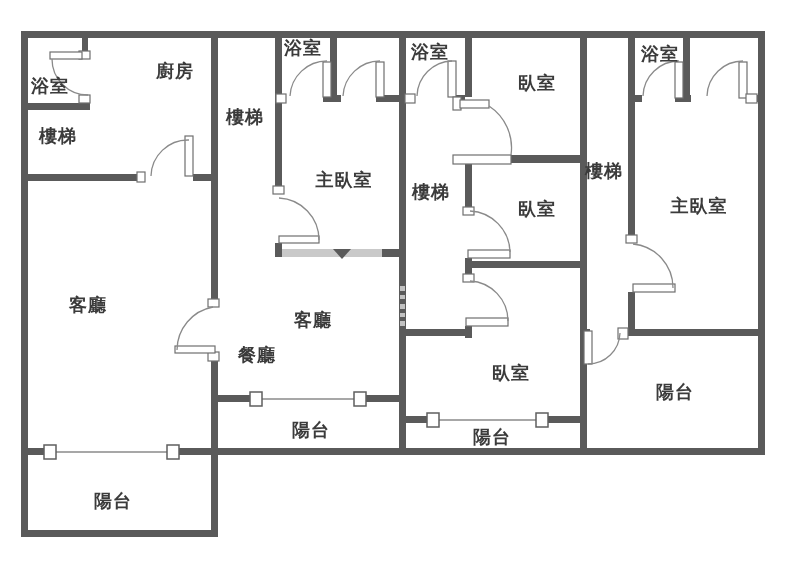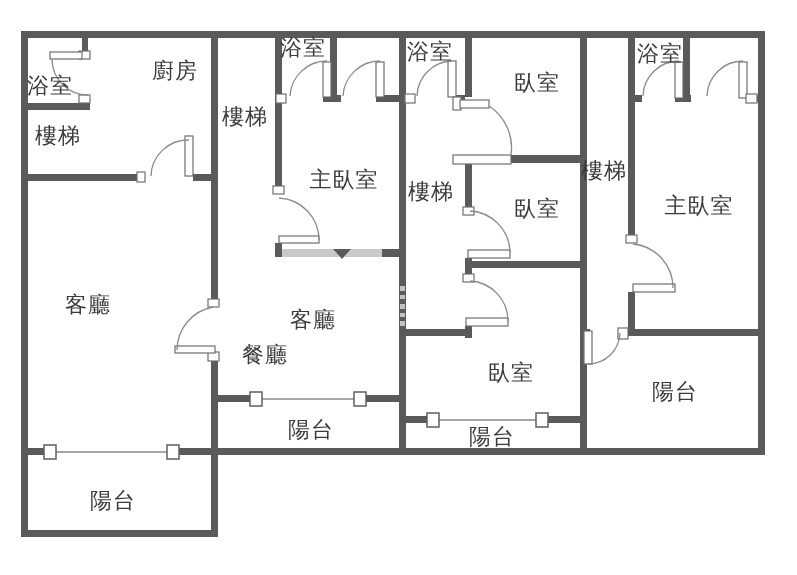--- a/index.html
+++ b/index.html
@@ -15,25 +15,26 @@
   .lightwall{fill:var(--lightwall,#c9c9c9);}
   .tri{fill:var(--wall,#5a5a5a);}
   .thin{stroke:var(--line,#9a9a9a);stroke-width:1.4;fill:none;}
   .arc{stroke:var(--line,#8a8a8a);stroke-width:1.3;fill:none;}
   .leaf{fill:#ffffff;stroke:#6f6f6f;stroke-width:1.2;}
   .win{fill:#ffffff;stroke:#5f5f5f;stroke-width:1.5;}
   .mark{fill:#c2c2c2;}
   .lbl{
     position:absolute;
     transform:translate(-50%,-50%);
-    font-size:22px;
+    font-size:18px;
     color:var(--text,#3b3b3b);
     white-space:nowrap;
     letter-spacing:1px;
     user-select:none;
+    font-weight:bold;
   }
 </style>
 </head>
 <body>
 
 <div id="plan-root" style="--bg: #ffffff; --wall: #5a5a5a; --lightwall: #c9c9c9; --line: #8a8a8a; --text: #3b3b3b;">
 
   <svg id="plan-svg" width="797" height="575" viewBox="0 0 797 575">
 
     <g>
@@ -190,19 +191,19 @@
   <span class="lbl" style="left:344px;top:180px">主臥室</span>
   <span class="lbl" style="left:430px;top:52px">浴室</span>
   <span class="lbl" style="left:537px;top:83px">臥室</span>
   <span class="lbl" style="left:431px;top:192px">樓梯</span>
   <span class="lbl" style="left:537px;top:209px">臥室</span>
   <span class="lbl" style="left:604px;top:171px">樓梯</span>
   <span class="lbl" style="left:660px;top:54px">浴室</span>
   <span class="lbl" style="left:699px;top:206px">主臥室</span>
   <span class="lbl" style="left:88px;top:305px">客廳</span>
   <span class="lbl" style="left:313px;top:320px">客廳</span>
-  <span class="lbl" style="left:265px;top:355px">餐廳</span>
+  <span class="lbl" style="left:257px;top:355px">餐廳</span>
   <span class="lbl" style="left:511px;top:373px">臥室</span>
   <span class="lbl" style="left:113px;top:501px">陽台</span>
   <span class="lbl" style="left:311px;top:430px">陽台</span>
   <span class="lbl" style="left:492px;top:437px">陽台</span>
   <span class="lbl" style="left:675px;top:392px">陽台</span>
 </div>
 
 </body></html>

